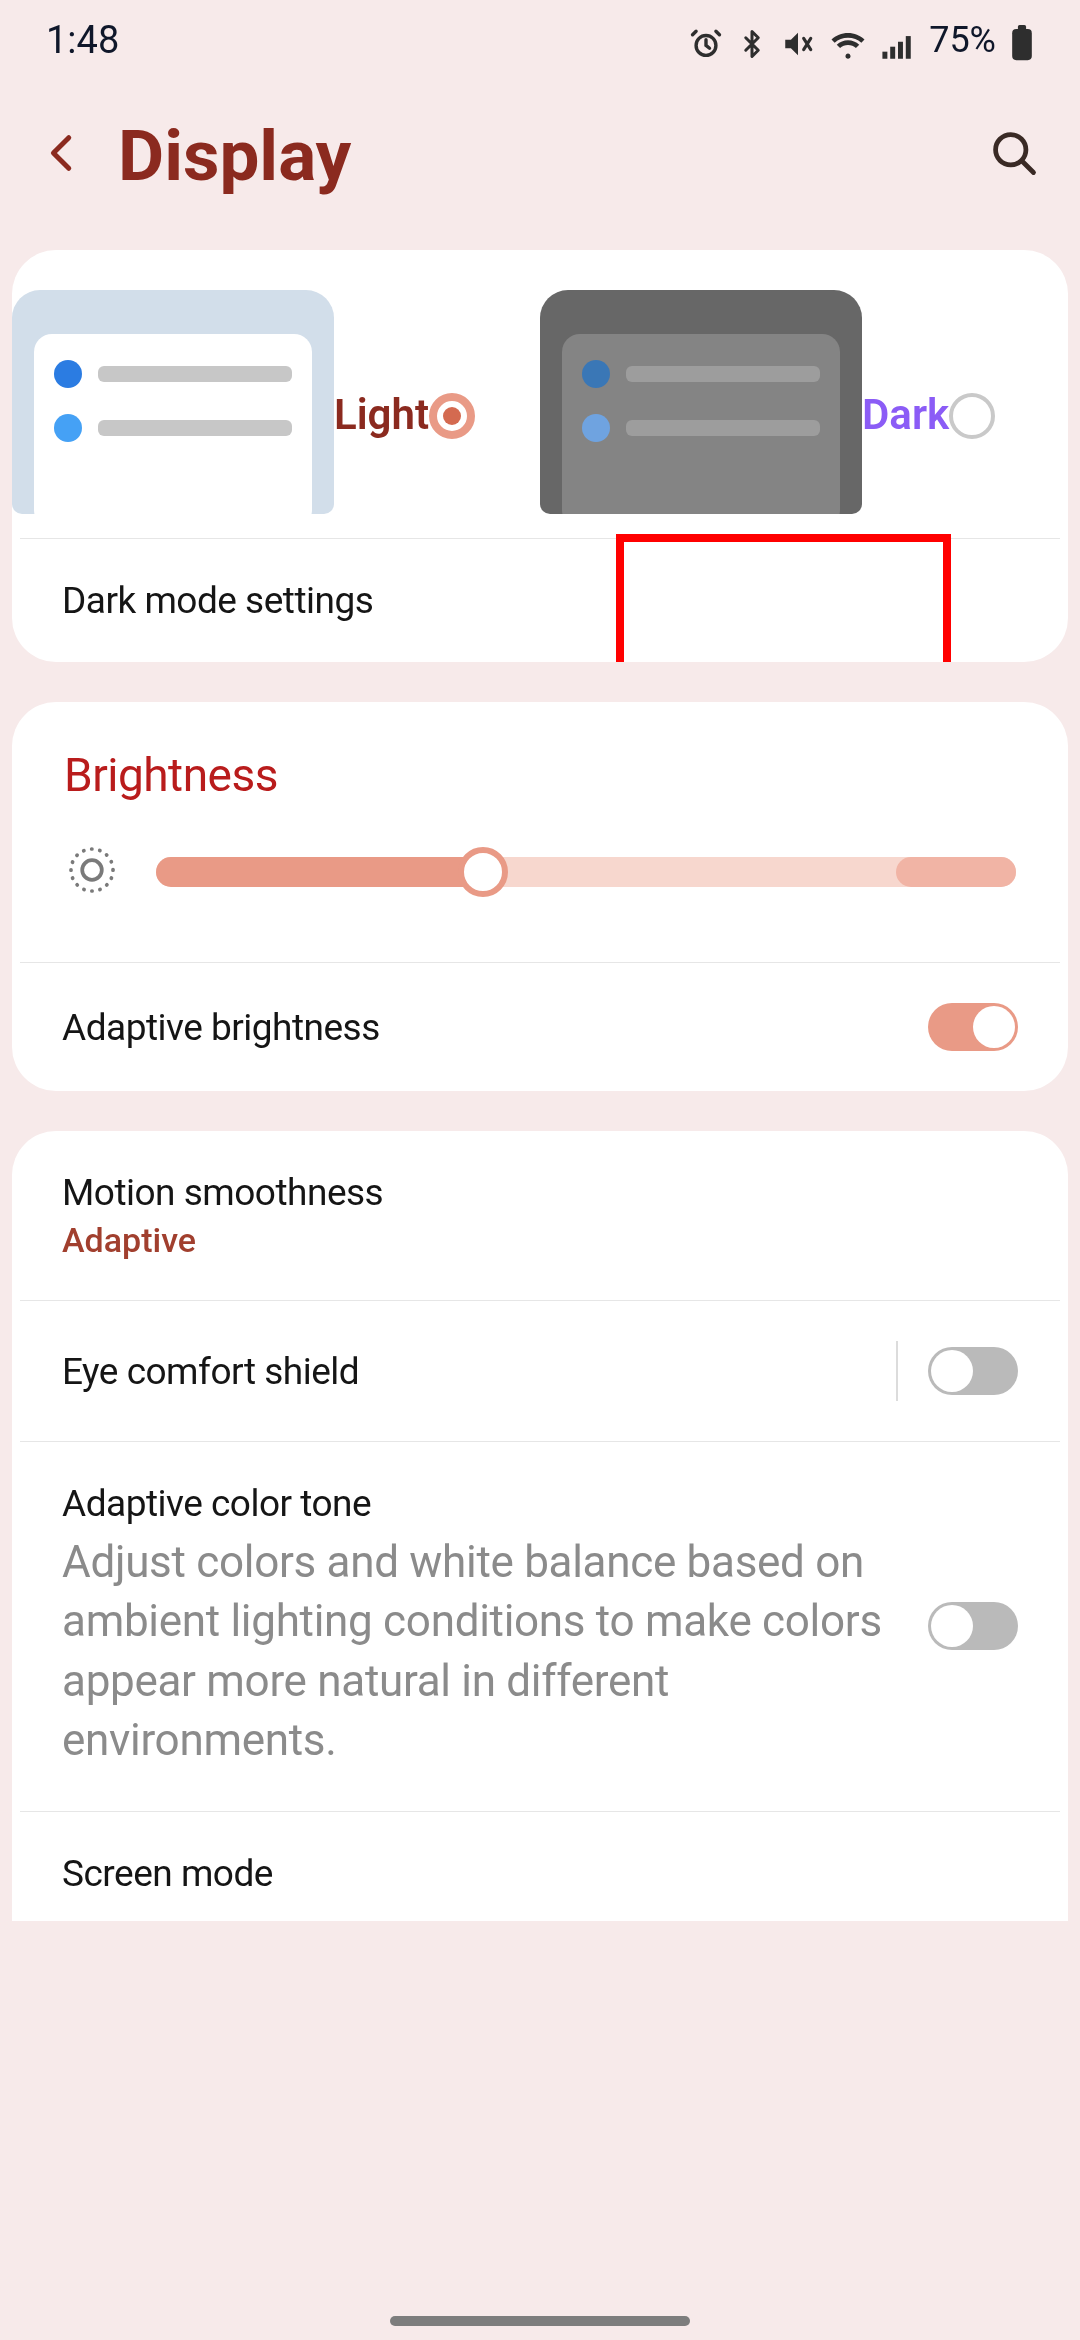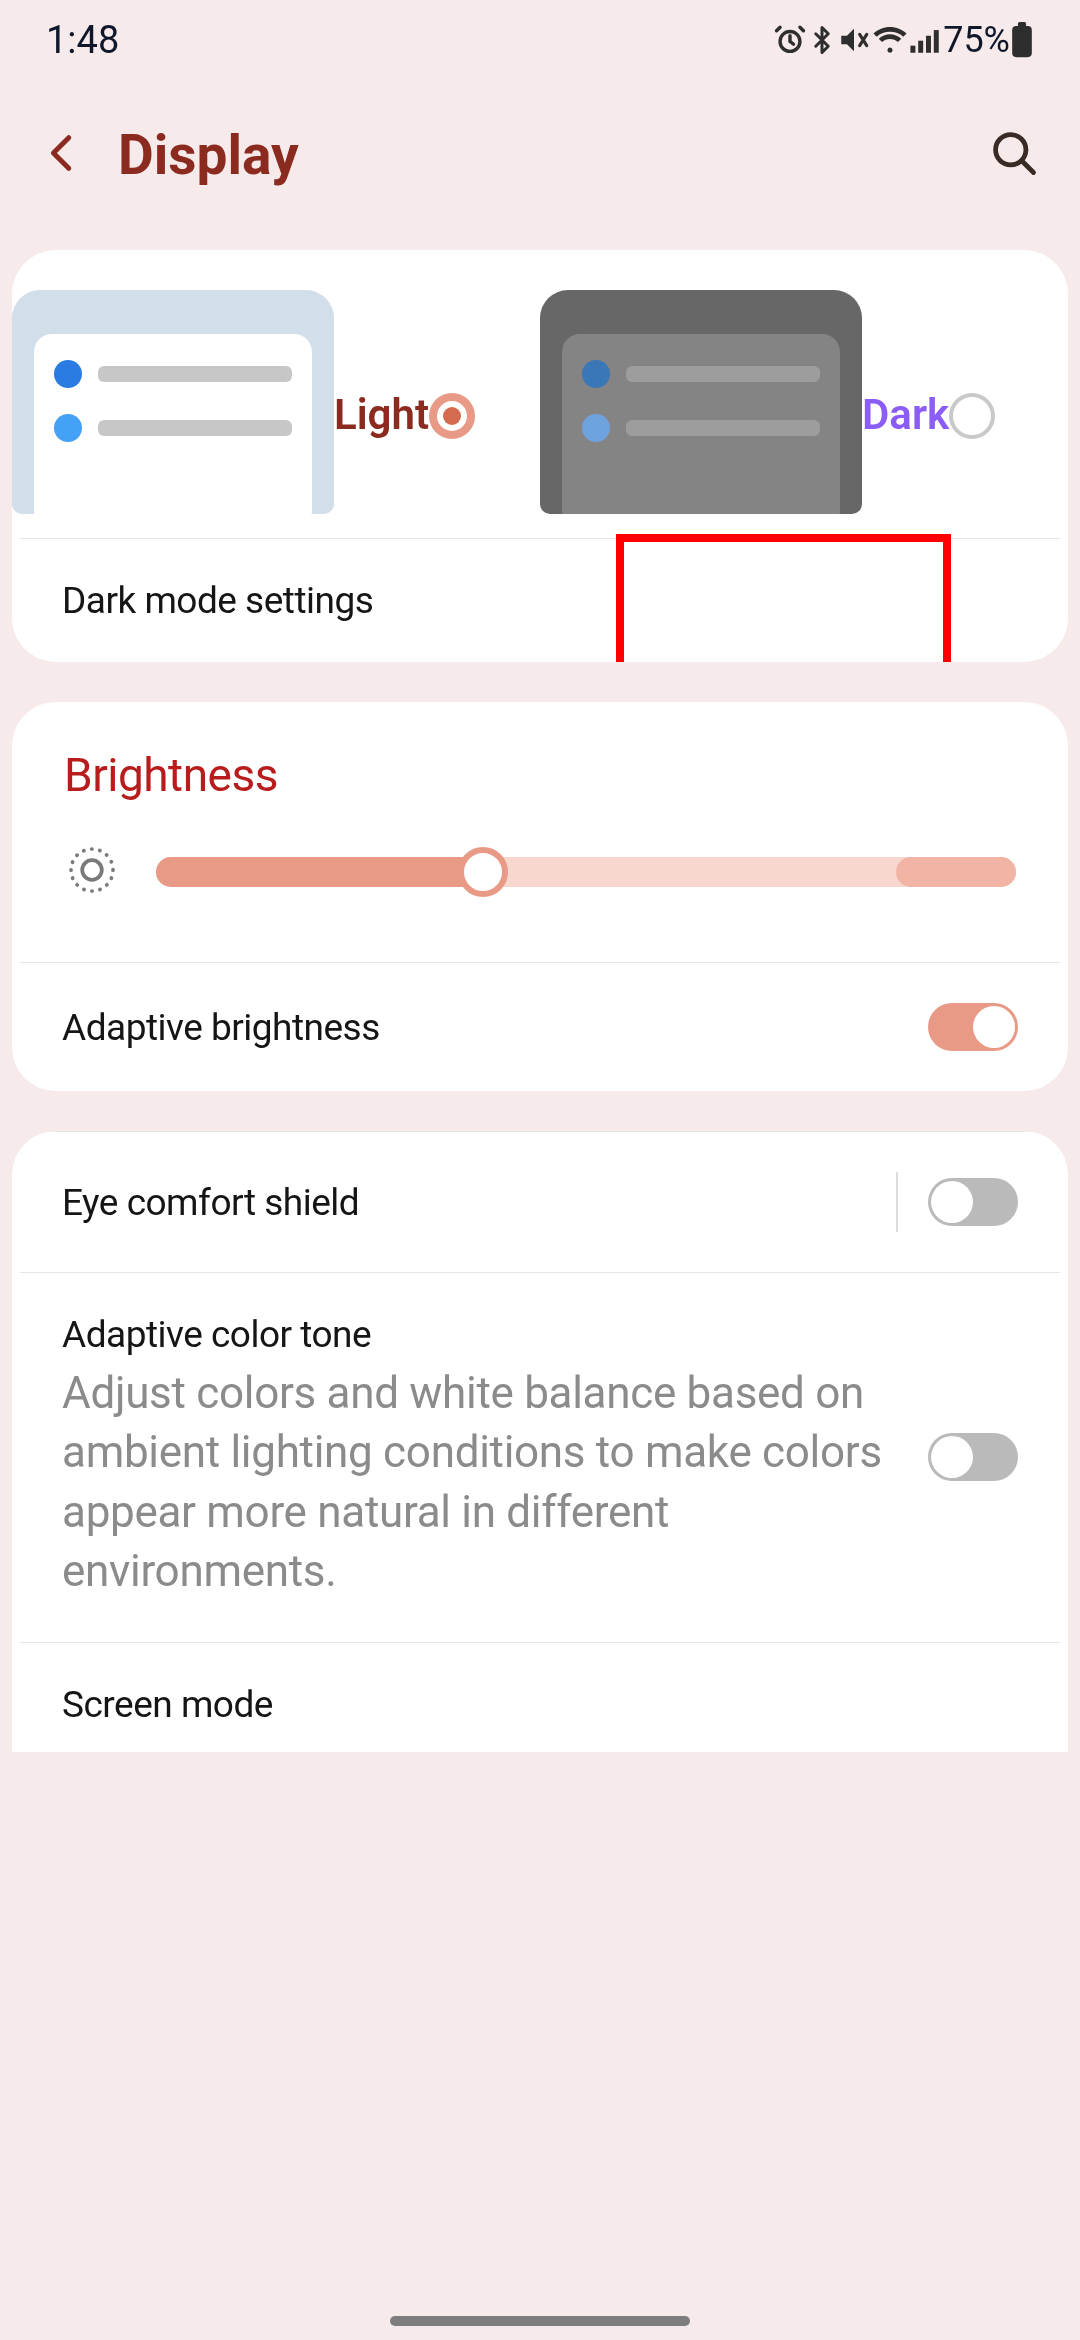--- a/index.html
+++ b/index.html
@@ -1,26 +1,26 @@
 <!DOCTYPE html>
 <html><head>
   <meta charset="utf-8">
   <style>
     * { box-sizing: border-box; margin: 0; padding: 0; font-family: -apple-system, "Segoe UI", Roboto, Arial, sans-serif; }
     html, body { width: 1080px; height: 2340px; }
     body { background: #f7eaea; color: #111; }
 
     
     .statusbar { height: 80px; display: flex; align-items: center; justify-content: space-between; padding: 16px 46px; font-size: 38px; color: #0f172a; }
-    .status-right { display: flex; align-items: center; font-size: 36px; }
+    .status-right { display: flex; align-items: flex-end; gap: 14px; font-size: 36px; }
     .status-right svg { display: block; }
 
     
     .header { height: 160px; display: flex; align-items: center; padding: 0 40px 10px 40px; }
-    .title { color: #8b2a1f; font-size: 55px; font-weight: 700; margin-left: 32px; flex: 1; }
+    .title { color: #8b2a1f; font-size: 71px; font-weight: 700; margin-left: 32px; flex: 1; }
     .search-btn { margin-left: auto; }
 
     
     .card { background: #fff; border-radius: 44px; margin: 10px 12px 40px 12px; overflow: hidden; }
     .divider { height: 1px; background: #e6e6e6; margin: 0 8px; }
 
     
     .theme-row { display: flex; padding: 40px 0 0 0; }
     .theme-col { flex: 1; display: flex; flex-direction: row; align-items: center; position: relative; padding-bottom: 24px; }
     .theme-preview { width: 322px; height: 224px; border-radius: 28px 28px 10px 10px; position: relative; overflow: hidden; }
@@ -205,20 +205,26 @@
     <div class="text">
         <div class="primary">Adaptive brightness</div>
       </div>
     <div class="switch on">
         <div class="knob"></div>
       </div>
   </div>
 </div>
 
 <div class="card" style="margin-bottom:0; border-radius:44px 44px 0 0;">
+  <div class="row">
+    <div class="text">
+      <div class="primary">Motion smoothness</div>
+      <div class="accent">Adaptive</div>
+    </div>
+  </div>
   <div class="divider"></div>
   <div class="row">
     <div class="text">
         <div class="primary">Eye comfort shield</div>
       </div>
     <div class="sep-vert"></div>
     <div class="switch off">
         <div class="knob"></div>
       </div>
   </div>

